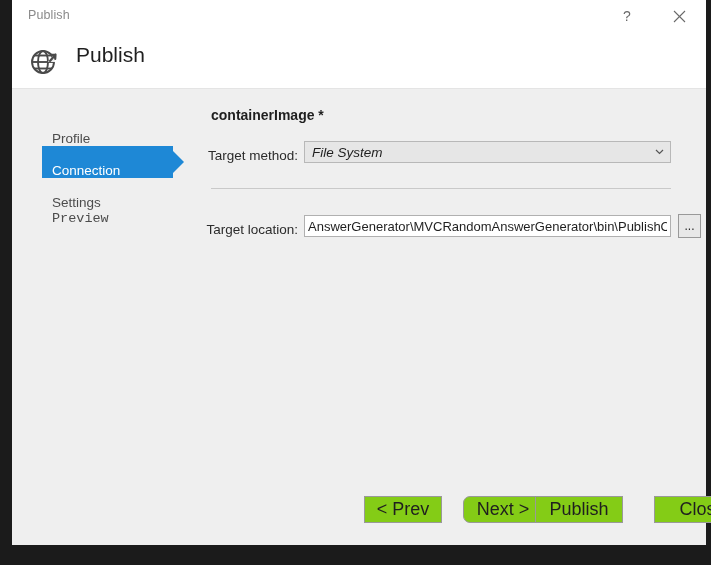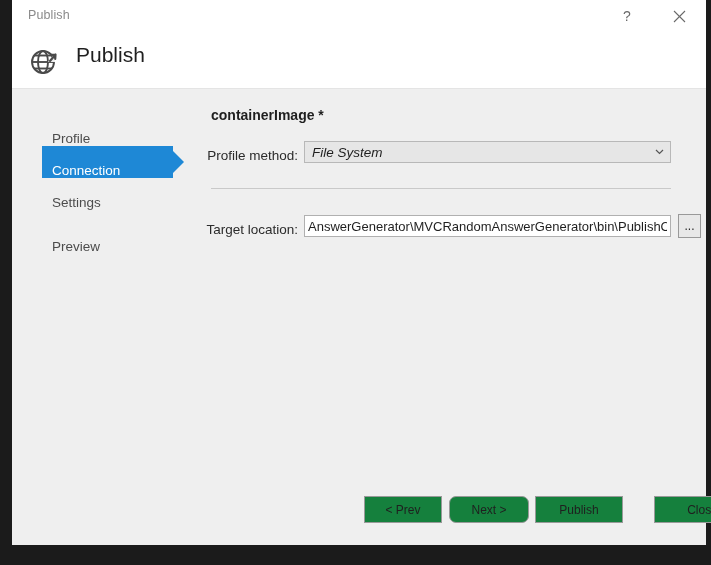--- a/index.html
+++ b/index.html
@@ -271,31 +271,31 @@
     position: absolute;
     left: 0;
     bottom: 0;
     width: 694px;
     height: 60px;
   }
   .dlg-btn {
     position: absolute;
     top: 11px;
     height: 27px;
-    background: #15803d;
+    background: #84cc16;
     border: 1px solid #999999;
     box-sizing: border-box;
     font-family: "Liberation Sans", sans-serif;
-    font-size: 12px;
+    font-size: 18px;
     color: #1f1f1f;
     cursor: default;
     padding: 0;
   }
   #btn-prev    { left: 352px; width: 78px; }
-  #btn-next    { left: 437px; width: 80px; border-radius: 7px; }
+  #btn-next    { left: 451px; width: 80px; border-radius: 7px; }
   #btn-publish { left: 523px; width: 88px; }
   #btn-close-dlg { left: 642px; width: 97px; }
 </style>
 </head>
 <body>
 
 <div id="window">
 
   <div class="frame-left"></div>
   <div class="frame-right"></div>
@@ -346,31 +346,31 @@
         <div class="nav-item selected" style="top:57px;">
           <div class="nav-fill"></div>
           <div class="nav-arrow"></div>
           <span class="nav-label">Connection</span>
         </div>
 
         <div class="nav-item" style="top:89px;">
           <span class="nav-label">Settings</span>
         </div>
 
-        <div class="nav-item" style="top:133px;">
+        <div class="nav-item" style="top:105px;font-family:Liberation Mono, monospace;">
           <span class="nav-label">Preview</span>
         </div>
 
       </div>
 
       <div id="main">
 
         <div id="section-title">containerImage *</div>
 
-        <span class="form-label" id="publish-method-label">Profile method:</span>
+        <span class="form-label" id="publish-method-label">Target method:</span>
 
         <div id="select-publish-method">
           <span class="sel-text">File System</span>
           <span class="sel-arrow">
             <svg width="9" height="6" viewBox="0 0 9 6">
               <path d="M1 1 L4.5 4.5 L8 1" fill="none" stroke="#555555" stroke-width="1.2"></path>
             </svg>
           </span>
         </div>
 

